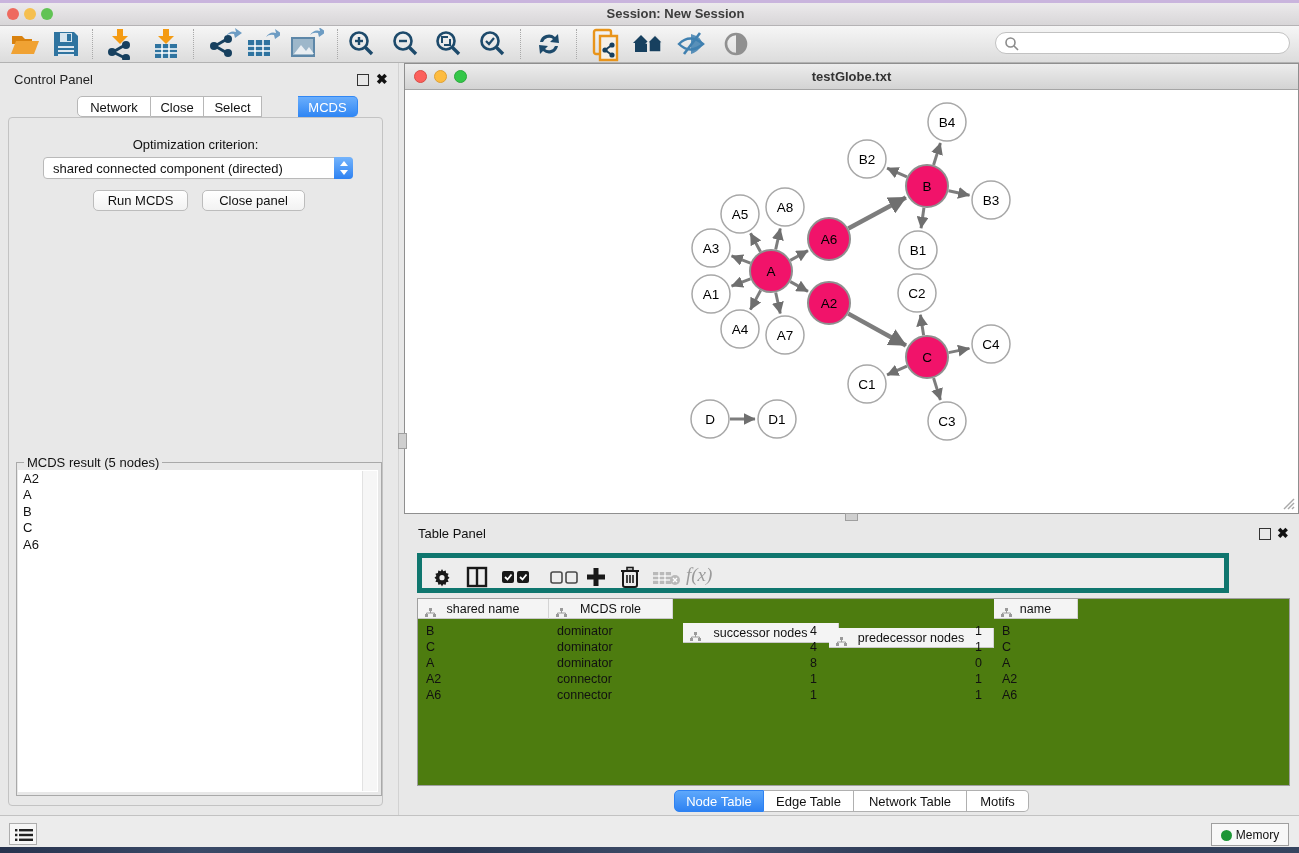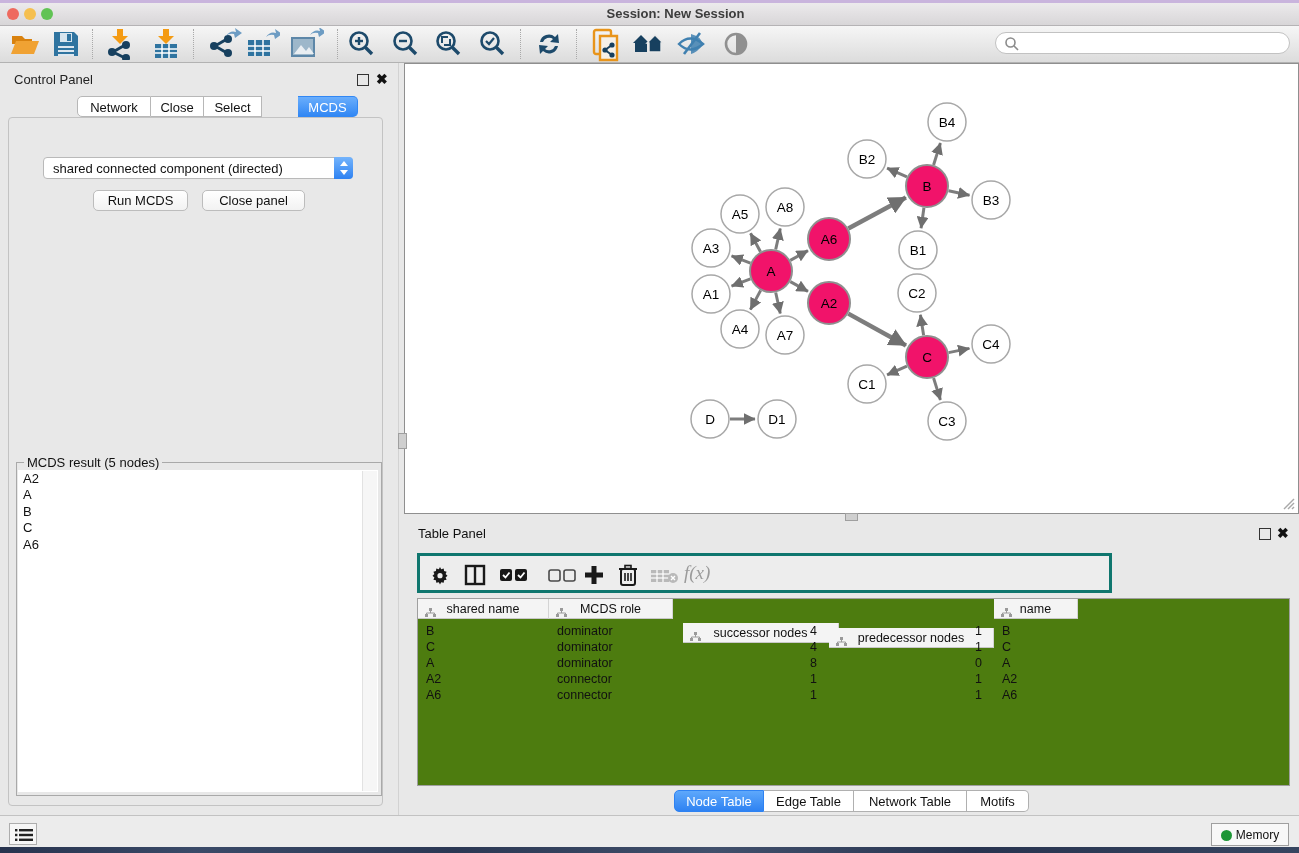--- a/index.html
+++ b/index.html
@@ -218,20 +218,21 @@
     <span class="abs" id="cp-title">Control Panel</span>
     <span class="abs" id="cp-min"></span>
     <span class="abs" id="cp-close">✖</span>
     <div id="cp-tabs">
         <div class="abs ctab first" style="left: 77px; width: 74px;">Network</div>
         <div class="abs ctab" style="left: 151px; width: 53px;">Close</div>
         <div class="abs ctab" style="left: 204px; width: 58px;">Select</div>
         <div class="abs ctab last sel" style="left: 262px; width: 60px;">MCDS</div>
       </div>
     <div class="abs" id="cp-box"></div>
+    <div class="abs" id="opt-label">Optimization criterion:</div>
     <div class="abs" id="dropdown">
       <span class="val">shared connected component (directed)</span>
       <span id="dd-step">
           <span class="chev up"></span>
           <span class="chev dn"></span>
         </span>
     </div>
     <div class="abs mbtn" style="left:93px;width:95px;">Run MCDS</div>
     <div class="abs mbtn" style="left:202px;width:103px;">Close panel</div>
     <div class="abs" id="fieldset"></div>
@@ -242,20 +243,26 @@
           <div>A2</div>
           <div>A</div>
           <div>B</div>
           <div>C</div>
           <div>A6</div>
         </div>
     </div>
   </div>
 
   <div class="abs" id="netwin">
+    <div id="nettitle">
+      <span class="tl2" style="left:9px;background:#fc605c;border:0.5px solid #d94c44;"></span>
+      <span class="tl2" style="left:29px;background:#fdbc40;border:0.5px solid #dfa133;"></span>
+      <span class="tl2" style="left:49px;background:#34c749;border:0.5px solid #2aa93c;"></span>
+      <div class="title">testGlobe.txt</div>
+    </div>
     <svg id="graph-svg" width="893" height="424">
       <defs>
         <marker id="arrow" viewBox="0 0 10 10" refX="9.5" refY="5" markerWidth="4" markerHeight="4" orient="auto">
             <path d="M0,0 L10,5 L0,10 z" fill="#6f6f6f"></path>
           </marker>
       </defs>
       <g id="edges">
           <line x1="355.48901716798036" y1="161.67335414757676" x2="345.51098283201964" y2="143.32664585242324" stroke="#7d7d7d" stroke-width="3" marker-end="url(#arrow)"></line>
           <line x1="370.7013313337195" y1="159.50819961728223" x2="375.2986686662805" y2="138.49180038271777" stroke="#7d7d7d" stroke-width="3" marker-end="url(#arrow)"></line>
           <line x1="345.4575854193549" y1="173.12540774408606" x2="326.5424145806451" y2="165.87459225591394" stroke="#7d7d7d" stroke-width="3" marker-end="url(#arrow)"></line>
@@ -330,21 +337,21 @@
       </svg>
   </div>
   <div class="abs" id="net-vthumb"></div>
   <div class="abs" id="net-hthumb"></div>
 
   <div class="abs" id="table-panel" style="left:404px;top:455px;width:895px;height:297px;">
     <span class="abs" style="left:14px;top:8px;">Table Panel</span>
     <span class="abs" style="left:855px;top:10px;width:10px;height:10px;border:1.5px solid #333;"></span>
     <span class="abs" style="left:873px;top:7px;font-weight:bold;font-size:14px;">✖</span>
 
-    <div class="abs" style="left:13px;top:35px;width:695px;height:40px;background:#ededed;border:3px solid #0f766e;box-sizing:border-box;">
+    <div class="abs" style="left:13px;top:35px;width:812px;height:40px;background:#ededed;border:5px solid #0f766e;box-sizing:border-box;">
       <span class="abs" style="left:9px;top:8px;">
         <svg width="22" height="22" viewBox="0 0 22 22">
             <path d="M11 3 l1.2 2.2 2.5 -0.6 0.4 2.5 2.5 0.6 -1 2.3 1.9 1.7 -1.9 1.7 1 2.3 -2.5 0.6 -0.4 2.5 -2.5 -0.6 -1.2 2.2 -1.2 -2.2 -2.5 0.6 -0.4 -2.5 -2.5 -0.6 1 -2.3 -1.9 -1.7 1.9 -1.7 -1 -2.3 2.5 -0.6 0.4 -2.5 2.5 0.6 z" fill="#191919"></path>
             <circle cx="11" cy="11.7" r="2.6" fill="#ededed"></circle>
           </svg></span>
       <span class="abs" style="left:43px;top:7px;">
         <svg width="24" height="24" viewBox="0 0 24 24">
             <rect x="3" y="3" width="18" height="18" fill="none" stroke="#191919" stroke-width="2.4"></rect>
             <line x1="12" y1="3" x2="12" y2="21" stroke="#191919" stroke-width="2.4"></line>
           </svg></span>

